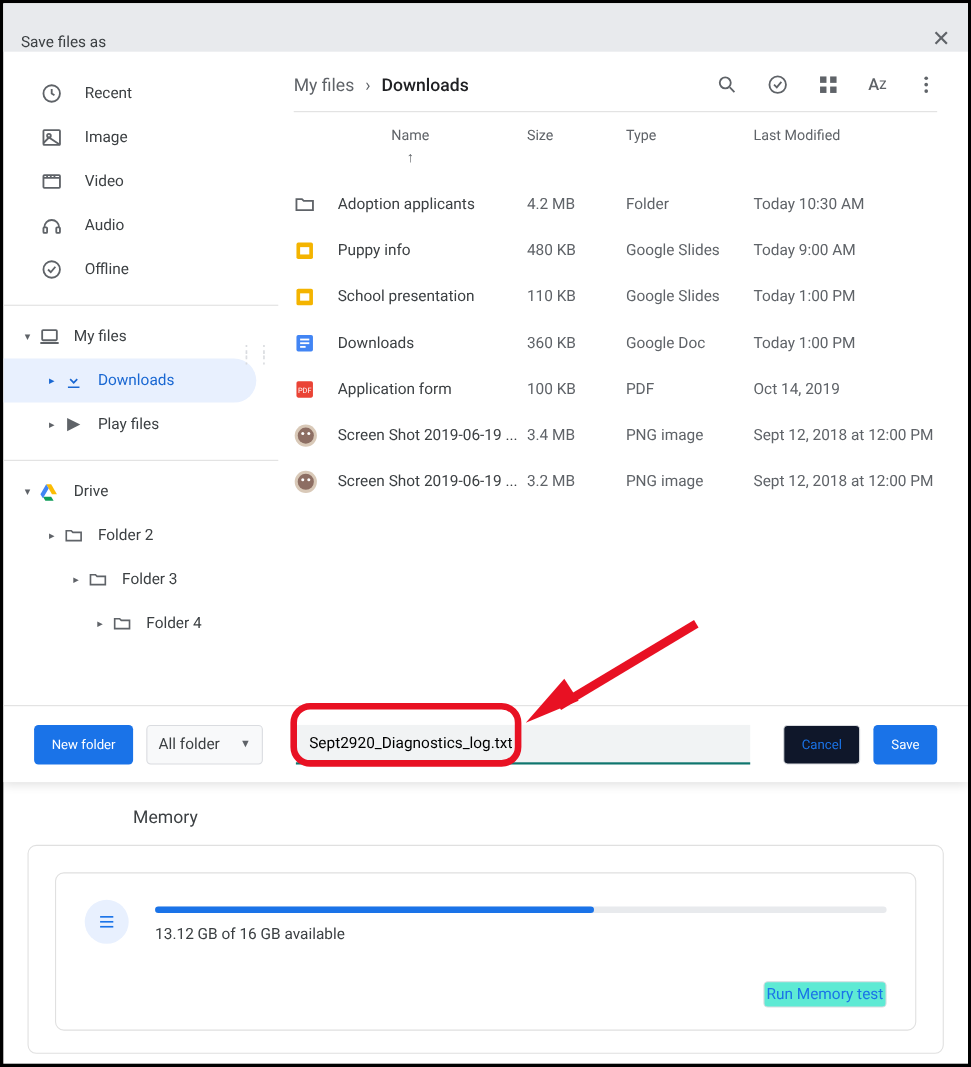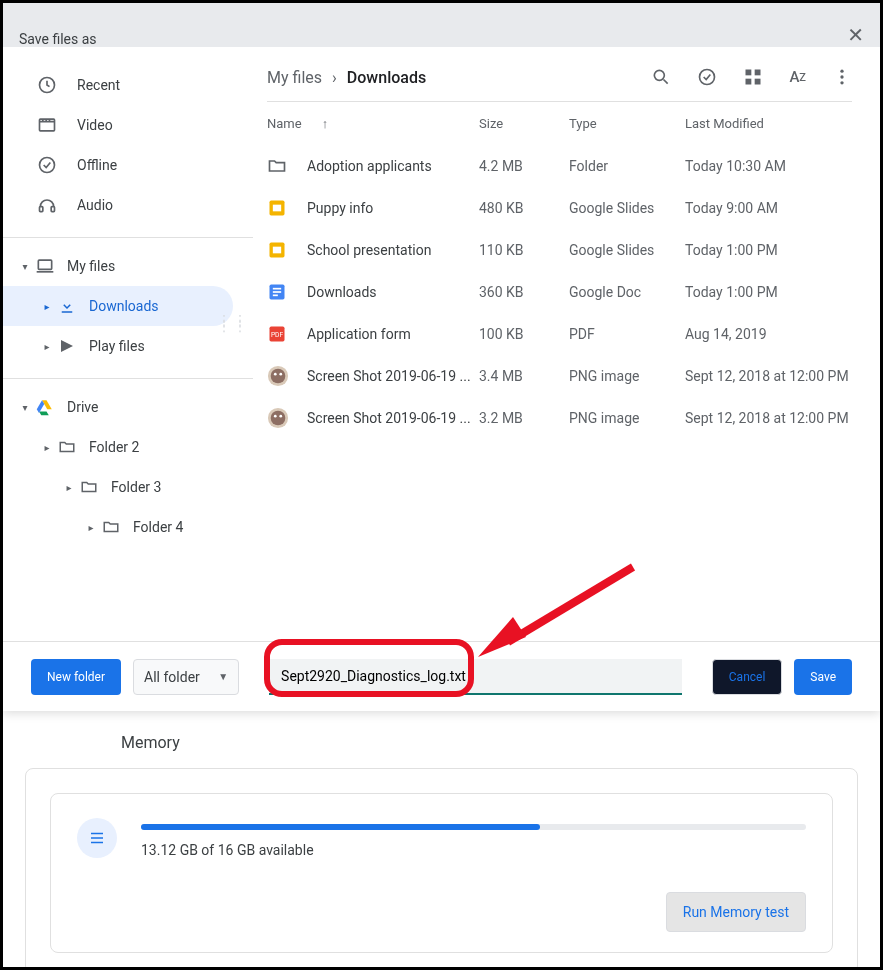--- a/index.html
+++ b/index.html
@@ -28,21 +28,21 @@
 
 .main { flex: 1; padding: 20px 0 0 0; display:flex; flex-direction:column; }
 .toolbar { display: flex; align-items: center; padding: 0 28px 14px 14px; }
 .crumbs { display: flex; align-items: center; font-size: 16px; color: #5f6368; gap: 10px; }
 .crumbs .current { color: #202124; font-weight: 500; }
 .tool-icons { margin-left: auto; display: flex; gap: 26px; color: #5f6368; }
 .tool-icons span { cursor: pointer; display:flex; align-items:center; }
 .divider { height: 1px; background: #e0e0e0; margin: 0 28px 0 14px; }
 
 .cols { display: flex; padding: 14px 28px 14px 14px; font-size: 13px; color: #5f6368; }
-.cols .c-name { width: 212px; display:flex; align-items:center; gap:20px;}
+.cols .c-name { width: 212px; display:flex; align-items:center; gap:4px;flex-direction:column;}
 .cols .c-size { width: 90px; }
 .cols .c-type { width: 116px; }
 .cols .c-mod { flex: 1; }
 
 .row { display: flex; align-items: center; padding: 0 19px 0 14px; height: 42px; font-size: 14px; color: #3c4043; cursor: pointer; }
 .row .ric { width: 40px; display:flex; align-items:center; justify-content:flex-start; }
 .row .r-name { width: 172px; white-space: nowrap; overflow: hidden; text-overflow: ellipsis; }
 .row .r-size { width: 90px; color:#5f6368; }
 .row .r-type { width: 116px; color:#5f6368; }
 .row .r-mod { flex: 1; color:#5f6368; white-space:nowrap; }
@@ -65,21 +65,21 @@
 
 .bgpage { position:absolute; left:22px; right:22px; top:700px; }
 .mem-title { font-size: 16px; color:#3c4043; margin: 30px 0 16px 96px; }
 .mem-card { margin: 0 0 0 0; border:1px solid #e0e0e0; border-radius:8px; background:#fff; padding: 24px 24px 20px 24px; margin-left:0; margin-right:0; }
 .mem-card-inner { display:flex; align-items:flex-end; gap: 24px; }
 .mem-ic { width:40px; height:40px; border-radius:50%; background:#e8f0fe; color:#1a73e8; display:flex; align-items:center; justify-content:center; font-size:18px; }
 .mem-bar { height:6px; background:#e8eaed; border-radius:3px; width:100%; position:relative; }
 .mem-fill { height:6px; background:#1a73e8; border-radius:3px; position:absolute; left:0; top:0; }
 .mem-txt { font-size:14px; color:#3c4043; margin-top:12px; }
 .mem-test { margin-top: 34px; display:flex; justify-content:flex-end; }
-.mem-test button { height:40px; padding:0 16px; border:1px solid #dadce0; border-radius:4px; background:#e5e5e5; color:#1a73e8; font-size:14px; cursor:pointer; }
+.mem-test button { height:24px; padding:0 2px; border:1px solid #dadce0; border-radius:4px; background:#5eead4; color:#1a73e8; font-size:14px; cursor:pointer; }
 
 svg { display:block; }
 </style>
 </head>
 <body>
 
 <div class="outer">
 
   <div class="bgpage">
     <div class="mem-title">Memory</div>
@@ -126,44 +126,54 @@
                 <svg width="20" height="20" viewBox="0 0 24 24" fill="none" stroke="currentColor" stroke-width="2">
                   <circle cx="12" cy="12" r="9"></circle>
                   <path d="M12 7v5l3 2"></path>
                 </svg>
               </span>
               <span>Recent</span>
             </div>
             <div class="qa-item">
               <span class="ic">
                 <svg width="20" height="20" viewBox="0 0 24 24" fill="none" stroke="currentColor" stroke-width="2">
+                  <rect x="3" y="4" width="18" height="16" rx="1"></rect>
+                  <circle cx="9" cy="10" r="2"></circle>
+                  <path d="M3 18l6-6 12 8"></path>
+                </svg>
+              </span>
+              <span>Image</span>
+            </div>
+            <div class="qa-item">
+              <span class="ic">
+                <svg width="20" height="20" viewBox="0 0 24 24" fill="none" stroke="currentColor" stroke-width="2">
                   <rect x="3" y="5" width="18" height="14" rx="1"></rect>
                   <path d="M3 8h18M7 5v3M11 5v3M15 5v3"></path>
                 </svg>
               </span>
               <span>Video</span>
-            </div>
-            <div class="qa-item">
-              <span class="ic">
-                <svg width="20" height="20" viewBox="0 0 24 24" fill="none" stroke="currentColor" stroke-width="2">
-                  <circle cx="12" cy="12" r="9"></circle>
-                  <path d="M8 12l3 3 5-6"></path>
-                </svg>
-              </span>
-              <span>Offline</span>
             </div>
             <div class="qa-item">
               <span class="ic">
                 <svg width="20" height="20" viewBox="0 0 24 24" fill="none" stroke="currentColor" stroke-width="2">
                   <path d="M4 14a8 8 0 0116 0"></path>
                   <rect x="3" y="14" width="4" height="6" rx="1"></rect>
                   <rect x="17" y="14" width="4" height="6" rx="1"></rect>
                 </svg>
               </span>
               <span>Audio</span>
+            </div>
+            <div class="qa-item">
+              <span class="ic">
+                <svg width="20" height="20" viewBox="0 0 24 24" fill="none" stroke="currentColor" stroke-width="2">
+                  <circle cx="12" cy="12" r="9"></circle>
+                  <path d="M8 12l3 3 5-6"></path>
+                </svg>
+              </span>
+              <span>Offline</span>
             </div>
           </div>
         <div class="sep"></div>
         <div class="drag-dots">⋮⋮<br>⋮⋮</div>
 
         <div class="tree-row" style="padding-left:12px;">
           <span class="caret">▾</span>
           <span class="ic">
               <svg width="20" height="20" viewBox="0 0 24 24" fill="none" stroke="currentColor" stroke-width="2">
                 <rect x="4" y="5" width="16" height="11" rx="1"></rect>
@@ -334,21 +344,21 @@
             <div class="row">
               <span class="ric">
                 <svg width="20" height="20" viewBox="0 0 24 24">
                   <rect x="3" y="3" width="18" height="18" rx="2" fill="#ea4335"></rect>
                   <text x="12" y="16" font-size="8" fill="#fff" text-anchor="middle" font-family="Arial">PDF</text>
                 </svg>
               </span>
               <span class="r-name">Application form</span>
               <span class="r-size">100 KB</span>
               <span class="r-type">PDF</span>
-              <span class="r-mod">Aug 14, 2019</span>
+              <span class="r-mod">Oct 14, 2019</span>
             </div>
             <div class="row">
               <span class="ric">
                 <svg width="22" height="22" viewBox="0 0 24 24">
                   <circle cx="12" cy="12" r="11" fill="#d9c9b8"></circle>
                   <circle cx="12" cy="12" r="8" fill="#8d6e63"></circle>
                   <circle cx="9" cy="10" r="1.5" fill="#fff"></circle>
                   <circle cx="15" cy="10" r="1.5" fill="#fff"></circle>
                 </svg>
               </span>

